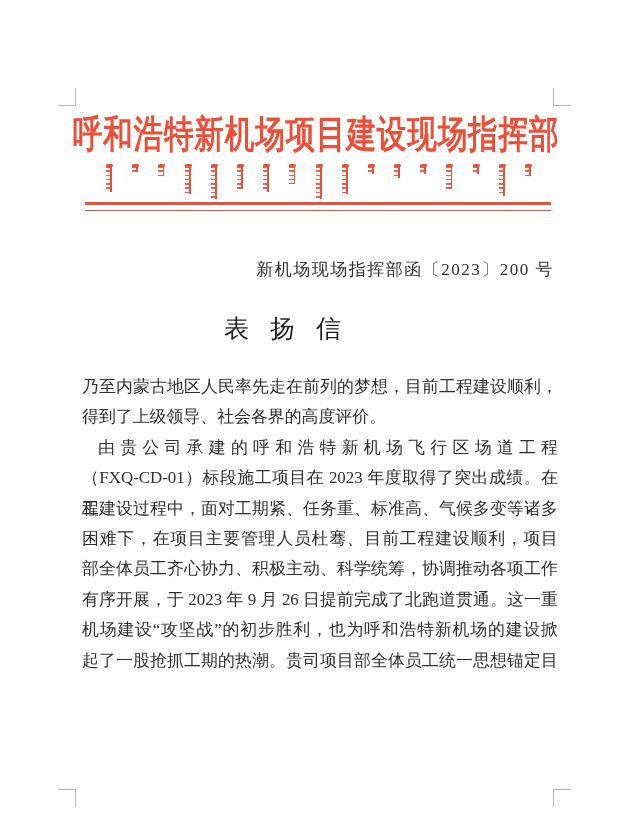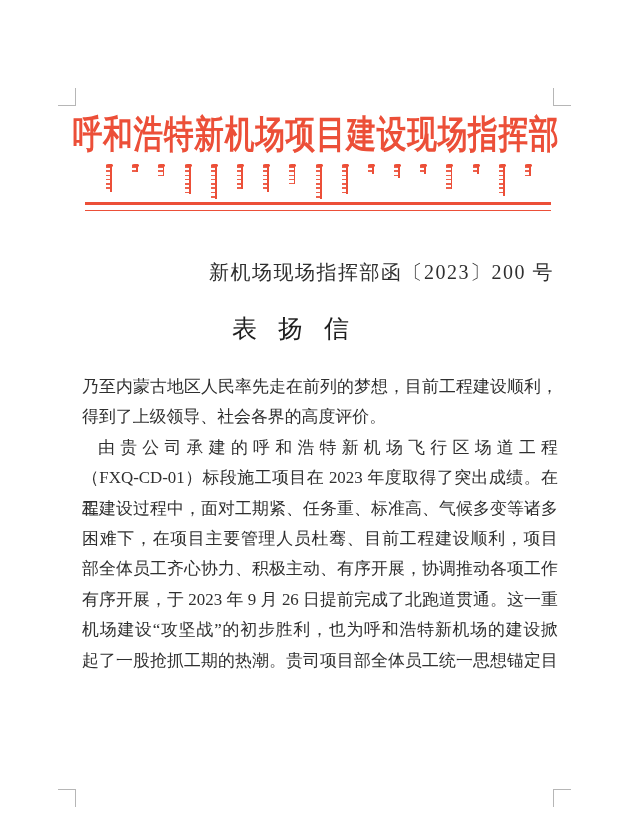--- a/index.html
+++ b/index.html
@@ -50,27 +50,27 @@
     position:absolute;left:85px;top:202px;width:466px;height:9px;
     box-sizing:border-box;
     border-top:3.5px solid var(--red);
     border-bottom:1.7px solid var(--red);
   }
 
   
   .doc-number{
     position:absolute;left:82px;top:259px;width:472px;
     text-align:right;
-    font-size:20px;line-height:1.3;letter-spacing:1.5px;
+    font-size:17px;line-height:1.3;letter-spacing:1.5px;
     color:var(--ink);
   }
 
   
   .letter-title{
-    position:absolute;left:16px;top:313px;width:551px;
+    position:absolute;left:8px;top:313px;width:551px;
     text-align:center;
     font-size:25px;font-weight:500;line-height:1.2;
     word-spacing:10px;letter-spacing:2px;
     color:#1e1e1e;
     font-family:"Liberation Sans","DejaVu Sans",sans-serif;
   }
 
   
   .body-text{
     position:absolute;left:82px;top:372px;width:476px;
@@ -160,19 +160,19 @@
 
   <div class="letter-title">表 扬 信</div>
 
   <div class="body-text">
       <div class="bline stretch">乃至内蒙古地区人民率先走在前列的梦想，目前工程建设顺利，</div>
       <div class="bline">得到了上级领导、社会各界的高度评价。</div>
       <div class="bline stretch indent">由贵公司承建的呼和浩特新机场飞行区场道工程</div>
       <div class="bline stretch">（FXQ-CD-01）标段施工项目在 2023 年度取得了突出成绩。在工</div>
       <div class="bline stretch">程建设过程中，面对工期紧、任务重、标准高、气候多变等诸多</div>
       <div class="bline stretch">困难下，在项目主要管理人员杜骞、目前工程建设顺利，项目</div>
-      <div class="bline stretch">部全体员工齐心协力、积极主动、有序开展，协调推动各项工作</div>
+      <div class="bline stretch">部全体员工齐心协力、积极主动、科学统筹，协调推动各项工作</div>
       <div class="bline stretch">有序开展，于 2023 年 9 月 26 日提前完成了北跑道贯通。这一重</div>
       <div class="bline stretch">机场建设“攻坚战”的初步胜利，也为呼和浩特新机场的建设掀</div>
       <div class="bline stretch">起了一股抢抓工期的热潮。贵司项目部全体员工统一思想锚定目</div>
     </div>
 
 </div>
 
 </body></html>

